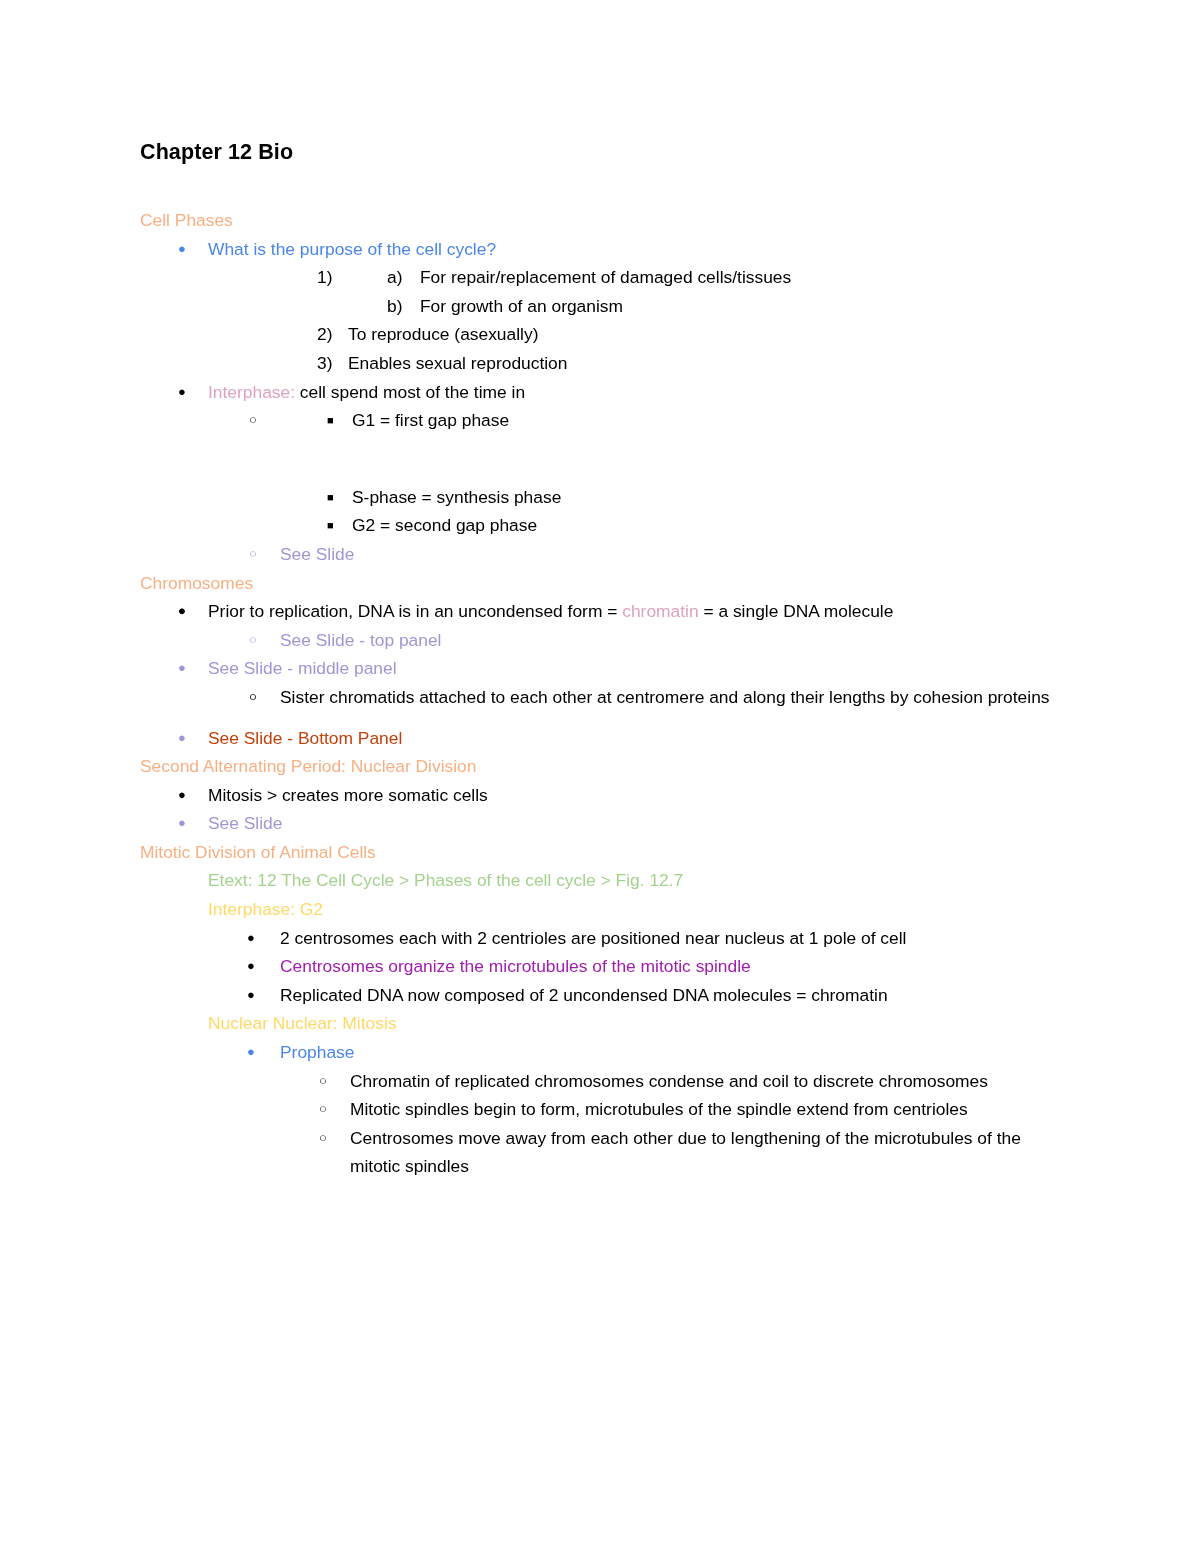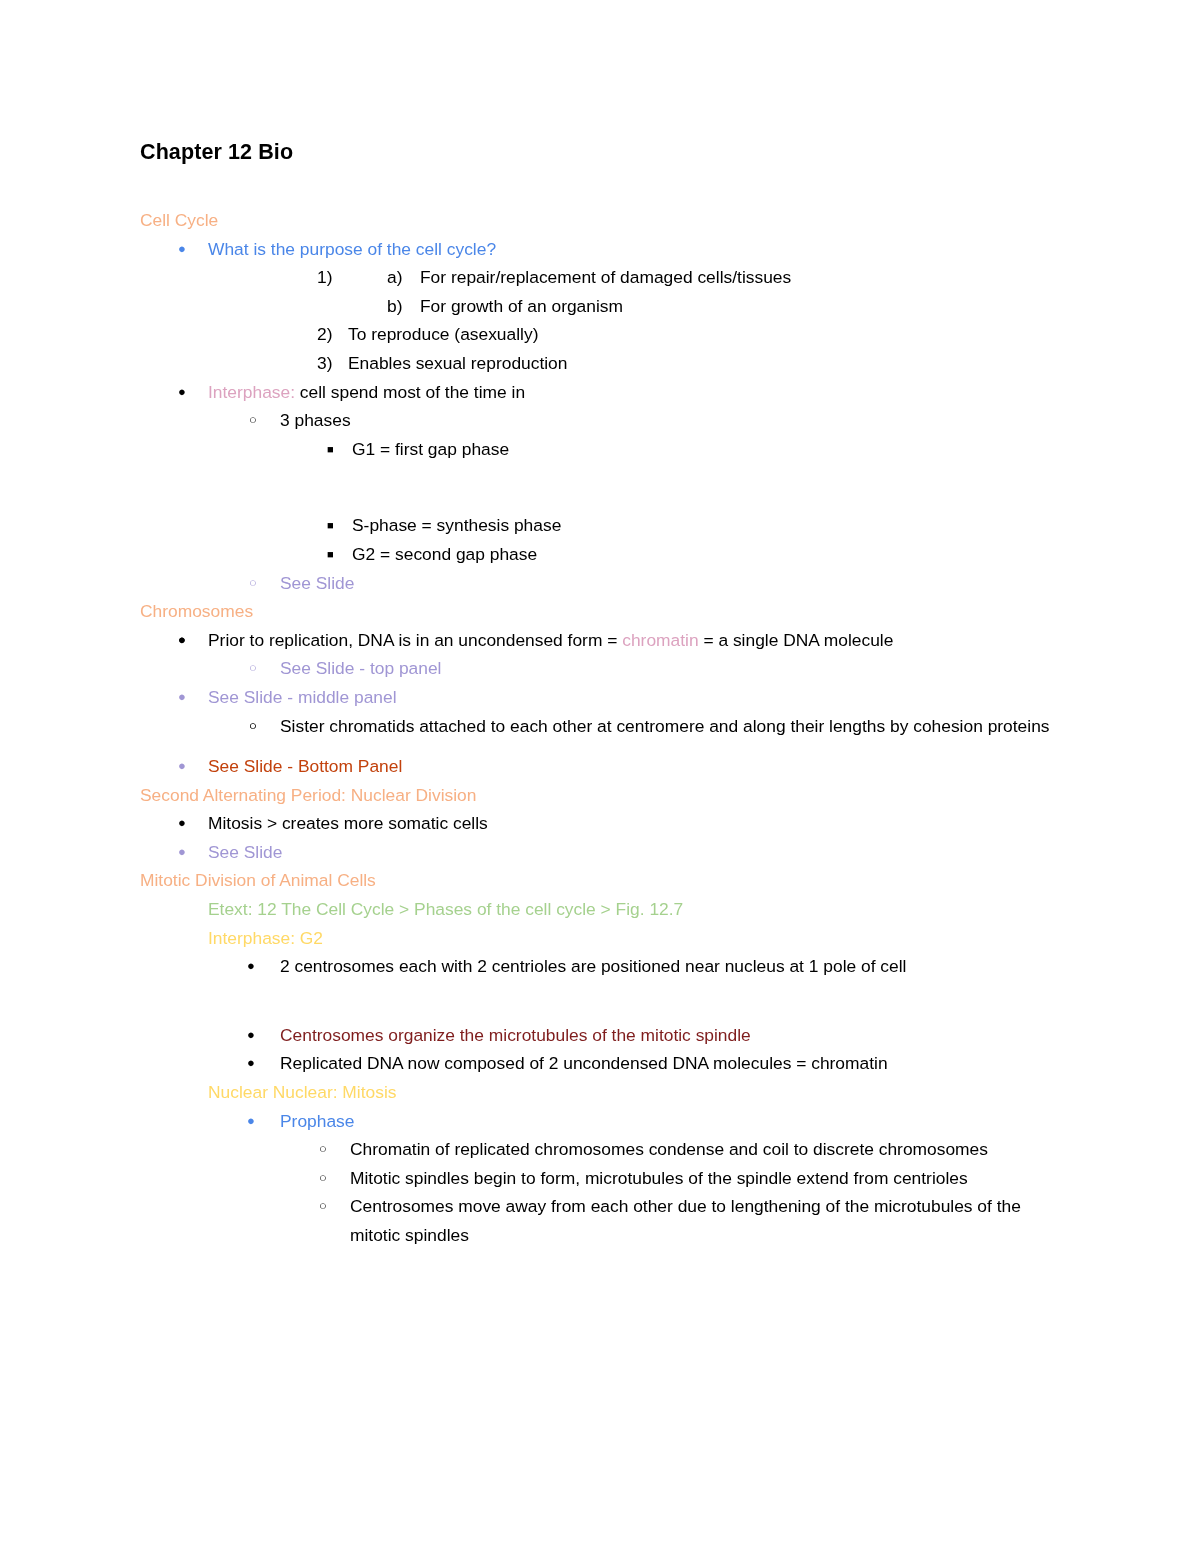--- a/index.html
+++ b/index.html
@@ -113,21 +113,21 @@
 </style>
 </head>
 <body>
 
 <div class="page">
 
   <div class="doc-title">Chapter 12 Bio</div>
 
   <div class="body-flow">
 
-    <div class="line heading" style="color: rgb(247, 176, 132);">Cell Cycle</div>
+    <div class="line heading" style="color: rgb(247, 176, 132);">Cell Phases</div>
 
     <div class="line mk lvlA">
       <span class="marker bullet-dot c-blue" style="color: rgb(74, 134, 232);">●</span>
       <span class="txt c-blue" style="color: rgb(74, 134, 232);">What is the purpose of the cell cycle?</span>
     </div>
 
     <div class="line mk lvlN">
       <span class="marker num c-black" style="color: rgb(0, 0, 0);">1)</span>
     </div>
 
@@ -151,21 +151,20 @@
       <span class="txt c-black" style="color: rgb(0, 0, 0);">Enables sexual reproduction</span>
     </div>
 
     <div class="line mk lvlA">
       <span class="marker bullet-dot c-black" style="color: rgb(0, 0, 0);">●</span>
       <span class="txt"><span class="c-pink" style="color: rgb(220, 162, 191);">Interphase:</span><span class="c-black" style="color: rgb(0, 0, 0);"> cell spend most of the time in</span></span>
     </div>
 
     <div class="line mk lvlB">
       <span class="marker bullet-circle c-black" style="color: rgb(0, 0, 0);">○</span>
-      <span class="txt c-black" style="color: rgb(0, 0, 0);">3 phases</span>
     </div>
 
     <div class="line mk lvlC">
       <span class="marker bullet-square c-black" style="color: rgb(0, 0, 0);">■</span>
       <span class="txt c-black" style="color: rgb(0, 0, 0);">G1 = first gap phase</span>
     </div>
 
     <div class="line mk lvlC">
       <span class="marker bullet-square c-black" style="color: rgb(0, 0, 0);">■</span>
       <span class="txt c-black" style="color: rgb(0, 0, 0); margin-top: 48px;">S-phase = synthesis phase</span>
@@ -234,21 +233,21 @@
 
     <div class="line plain-l1 c-gold" style="color: rgb(255, 217, 102);">Interphase: G2</div>
 
     <div class="line mk lvlA2">
       <span class="marker bullet-dot c-black" style="color: rgb(0, 0, 0);">●</span>
       <span class="txt c-black" style="color: rgb(0, 0, 0);">2 centrosomes each with 2 centrioles are positioned near nucleus at 1 pole of cell</span>
     </div>
 
     <div class="line mk lvlA2">
       <span class="marker bullet-dot c-black" style="color: rgb(0, 0, 0);">●</span>
-      <span class="txt c-black" style="color: #7f1d1d; margin-top: 40px;">Centrosomes organize the microtubules of the mitotic spindle</span>
+      <span class="txt c-black" style="color: #a21caf;">Centrosomes organize the microtubules of the mitotic spindle</span>
     </div>
 
     <div class="line mk lvlA2">
       <span class="marker bullet-dot c-black" style="color: rgb(0, 0, 0);">●</span>
       <span class="txt c-black" style="color: rgb(0, 0, 0);">Replicated DNA now composed of 2 uncondensed DNA molecules = chromatin</span>
     </div>
 
     <div class="line plain-l1 c-gold" style="color: rgb(255, 217, 102);">Nuclear Nuclear: Mitosis</div>
 
     <div class="line mk lvlA2">

